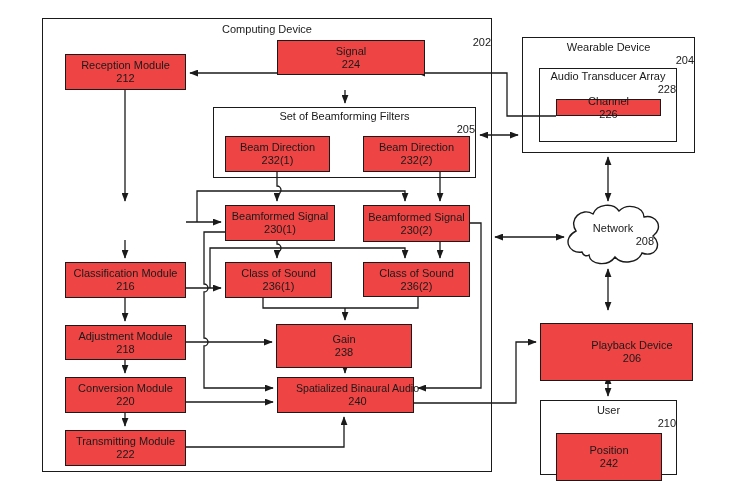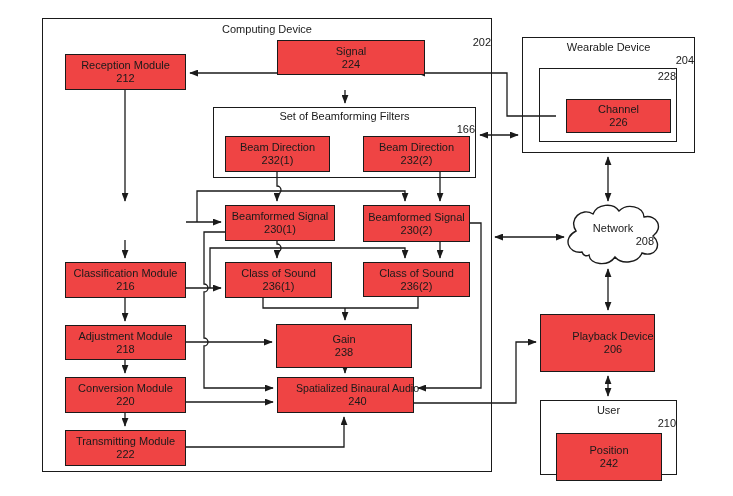--- a/index.html
+++ b/index.html
@@ -79,21 +79,21 @@
   </div>
 
   <div class="box leaf" style="left:277px;top:40px;width:148px;height:35px;">
     <span class="lbl">Signal</span>
     <span class="ref">224</span>
   </div>
 
   <div class="box container-box" style="left:213px;top:107px;width:263px;height:71px;">
     <div class="container-label" style="top:2px;">
       <span class="lbl">Set of Beamforming Filters</span>
-      <span class="ref">166</span>
+      <span class="ref">205</span>
     </div>
   </div>
 
   <div class="box leaf" style="left:225px;top:136px;width:105px;height:36px;">
     <span class="lbl">Beam Direction</span>
     <span class="ref">232(1)</span>
   </div>
 
   <div class="box leaf" style="left:363px;top:136px;width:107px;height:36px;">
     <span class="lbl">Beam Direction</span>
@@ -153,35 +153,36 @@
 
   <div class="box container-box" style="left:522px;top:37px;width:173px;height:116px;">
     <div class="container-label" style="top:3px;">
       <span class="lbl">Wearable Device</span>
       <span class="ref">204</span>
     </div>
   </div>
 
   <div class="box container-box" style="left:539px;top:68px;width:138px;height:74px;">
     <div class="container-label" style="top:1px;">
+      <span class="lbl">Audio Transducer Array</span>
       <span class="ref">228</span>
     </div>
   </div>
 
-  <div class="box leaf" style="left:556px;top:99px;width:105px;height:34px;margin-left:10px;">
+  <div class="box leaf" style="left:556px;top:99px;width:105px;height:17px;">
     <span class="lbl">Channel</span>
     <span class="ref">226</span>
   </div>
 
   <div class="floating-label" style="left:572px;top:222px;width:82px;">
     <span class="lbl">Network</span>
     <span class="ref">208</span>
   </div>
 
-  <div class="box leaf" style="left:540px;top:314px;width:115px;height:58px;padding-left:31px;">
+  <div class="box leaf" style="left:540px;top:323px;width:153px;height:58px;padding-left:31px;">
     <span class="lbl">Playback Device</span>
     <span class="ref">206</span>
   </div>
 
   <div class="box container-box" style="left:540px;top:400px;width:137px;height:75px;">
     <div class="container-label" style="top:3px;">
       <span class="lbl">User</span>
       <span class="ref">210</span>
     </div>
   </div>

